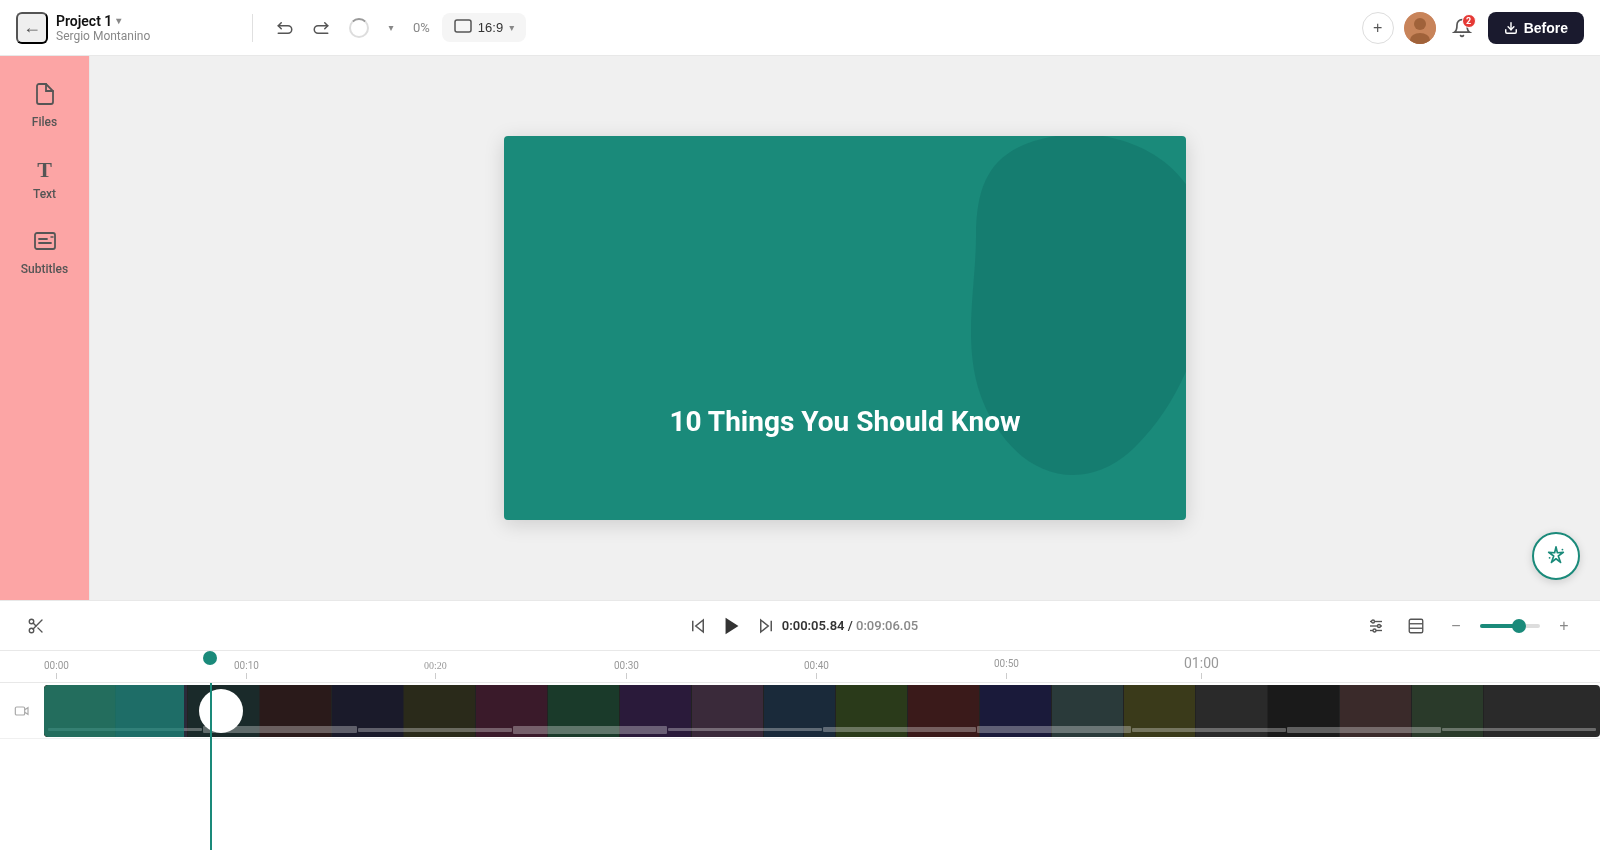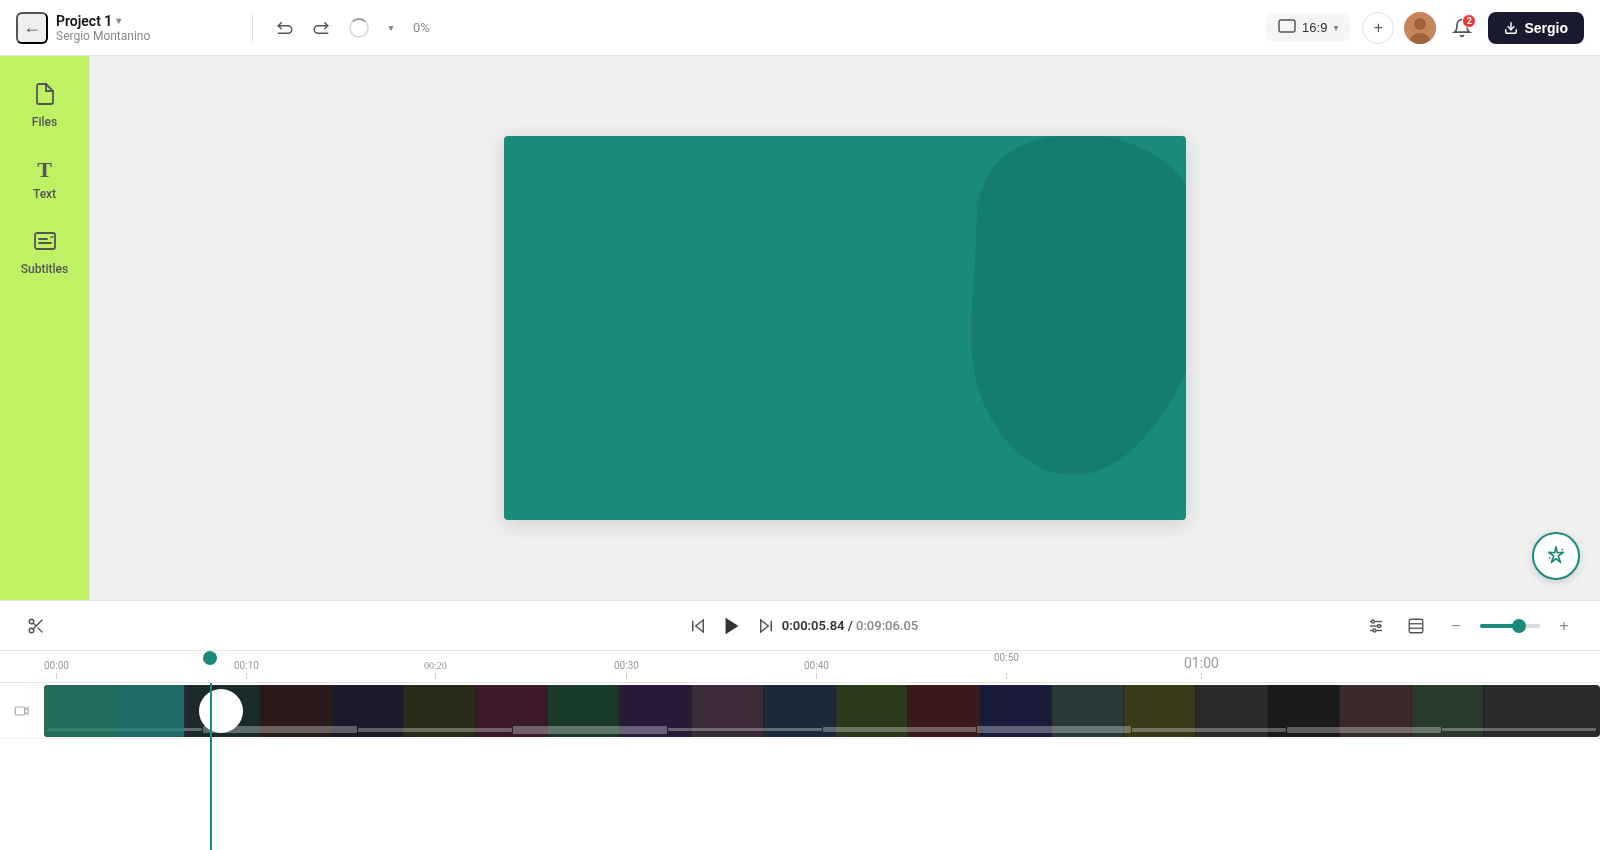--- a/index.html
+++ b/index.html
@@ -64,21 +64,21 @@
     .spinner {
       width: 20px; height: 20px;
       border: 2px solid #ddd;
       border-top-color: #999;
       border-radius: 50%;
     }
     .percent-label { font-size: 13px; color: #888; }
 
     .header-center {
       flex: 1;
-      display: flex; align-items: center; justify-content: flex-end;
+      display: flex; align-items: center; justify-content: flex-start;
     }
     .aspect-ratio-btn {
       display: flex; align-items: center; gap: 6px;
       padding: 6px 12px; border-radius: 8px;
       background: #f5f5f5; border: none; cursor: pointer;
       font-size: 13px; color: #333; font-weight: 500;
     }
 
     .header-right {
       display: flex; align-items: center; gap: 10px;
@@ -123,21 +123,21 @@
     
     .main-area {
       flex: 1;
       display: flex;
       overflow: hidden;
     }
 
     
     .left-sidebar {
       width: 90px;
-      background: #bef264;
+      background: #fca5a5;
       border-right: 1px solid #e8e8e8;
       display: flex;
       flex-direction: column;
       align-items: center;
       padding: 16px 0;
       gap: 8px;
       flex-shrink: 0;
     }
     .sidebar-item {
       display: flex;
@@ -468,21 +468,21 @@
           <path d="M13.73 21a2 2 0 01-3.46 0"></path>
         </svg>
       <div class="notif-badge">2</div>
     </div>
     <button class="export-btn">
       <svg width="14" height="14" viewBox="0 0 24 24" fill="none" stroke="white" stroke-width="2.5" stroke-linecap="round">
           <path d="M21 15v4a2 2 0 01-2 2H5a2 2 0 01-2-2v-4"></path>
           <polyline points="7 10 12 15 17 10"></polyline>
           <line x1="12" y1="15" x2="12" y2="3"></line>
         </svg>
-      <span>Sergio</span>
+      <span>Before</span>
     </button>
   </div>
 </header>
 
 <div class="main-area">
 
   <aside class="left-sidebar">
     <div class="sidebar-item">
       <span class="sidebar-item-icon">
         <svg width="24" height="24" viewBox="0 0 24 24" fill="none" stroke="#555" stroke-width="1.8" stroke-linecap="round">
@@ -510,20 +510,21 @@
   </aside>
 
   <div class="canvas-area">
     <div class="video-canvas">
 
       <svg class="canvas-blob" viewBox="0 0 320 380" xmlns="http://www.w3.org/2000/svg">
         <path d="M160,20 C220,10 300,40 310,120 C320,200 290,280 240,330 C190,380 130,360 100,310 C60,250 80,180 80,120 C80,60 100,30 160,20 Z" fill="#157a6e" opacity="0.85"></path>
       </svg>
 
       <div class="canvas-title">
+        <div>10 Things You Should Know</div>
       </div>
     </div>
 
     <button class="magic-btn" style="position:absolute;bottom:20px;right:20px;width:48px;height:48px;border-radius:50%;background:#fff;border:2px solid #1a8a7a;display:flex;align-items:center;justify-content:center;cursor:pointer;box-shadow:0 2px 8px rgba(0,0,0,0.15);">
       <svg width="22" height="22" viewBox="0 0 24 24" fill="none">
         <path d="M12 2L13.5 8.5L20 8L14.5 12L17 19L12 15L7 19L9.5 12L4 8L10.5 8.5Z" stroke="#1a8a7a" stroke-width="1.8" fill="none" stroke-linejoin="round"></path>
         <circle cx="19" cy="5" r="1" fill="#1a8a7a"></circle>
         <circle cx="5" cy="14" r="1" fill="#1a8a7a"></circle>
       </svg>
     </button>
@@ -621,21 +622,21 @@
         </div>
         <div style="position:absolute;left:570px;bottom:0;display:flex;flex-direction:column;align-items:center;">
           <span style="font-size:10px;color:#999;margin-bottom:2px;">00:30</span>
           <div style="width:1px;height:6px;background:#ccc;"></div>
         </div>
         <div style="position:absolute;left:760px;bottom:0;display:flex;flex-direction:column;align-items:center;">
           <span style="font-size:10px;color:#999;margin-bottom:2px;">00:40</span>
           <div style="width:1px;height:6px;background:#ccc;"></div>
         </div>
         <div style="position:absolute;left:950px;bottom:0;display:flex;flex-direction:column;align-items:center;">
-          <span style="font-size:10px;color:#999;margin-bottom:10px;">00:50</span>
+          <span style="font-size:10px;color:#999;margin-bottom:4px;">00:50</span>
           <div style="width:1px;height:6px;background:#ccc;"></div>
         </div>
         <div style="position:absolute;left:1140px;bottom:0;display:flex;flex-direction:column;align-items:center;">
           <span style="font-size:14px;color:#999;margin-bottom:2px;">01:00</span>
           <div style="width:1px;height:6px;background:#ccc;"></div>
         </div>
       </div>
     </div>
 
     <div style="position:relative;flex:1;">

